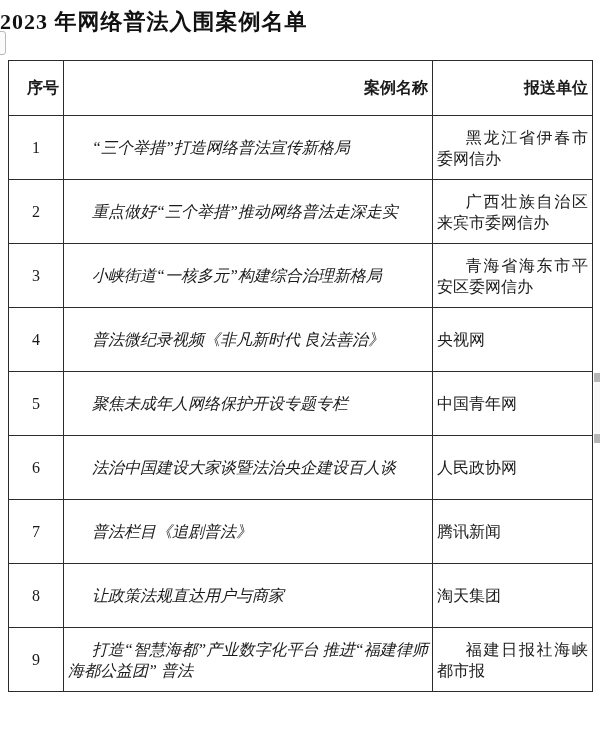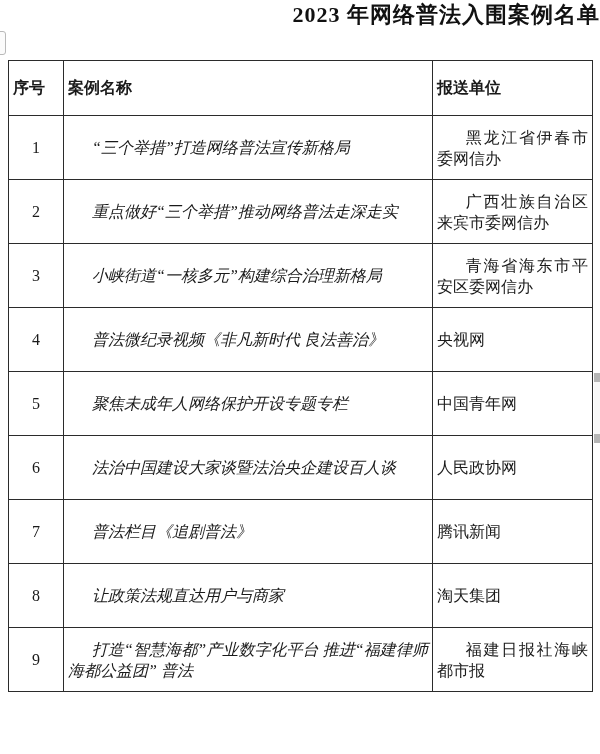--- a/index.html
+++ b/index.html
@@ -10,21 +10,22 @@
   body {
     position: relative;
     width: 600px;
     height: 754px;
     overflow: hidden;
     font-family: "Liberation Serif", "DejaVu Serif", serif;
     color: #1a1a1a;
   }
   .doc-title {
     margin: 0;
-    text-align: right;
+    padding-top: 7px;
+    text-align: left;
     font-size: 22px;
     font-weight: bold;
     letter-spacing: 1px;
     color: #111111;
   }
   table.cases {
     position: absolute;
     left: 8px;
     top: 60px;
     width: 584px;
@@ -36,21 +37,21 @@
   table.cases td {
     border: 1.5px solid #2b2b2b;
     font-size: 16px;
     vertical-align: middle;
     padding: 2px 4px;
     overflow: hidden;
   }
   table.cases th {
     font-weight: bold;
     height: 50px;
-    text-align: left;
+    text-align: right;
   }
   table.cases td {
     height: 59px;
   }
   td.cell-index {
     text-align: center;
     font-size: 16px;
   }
   td.cell-name p,
   td.cell-unit p {

